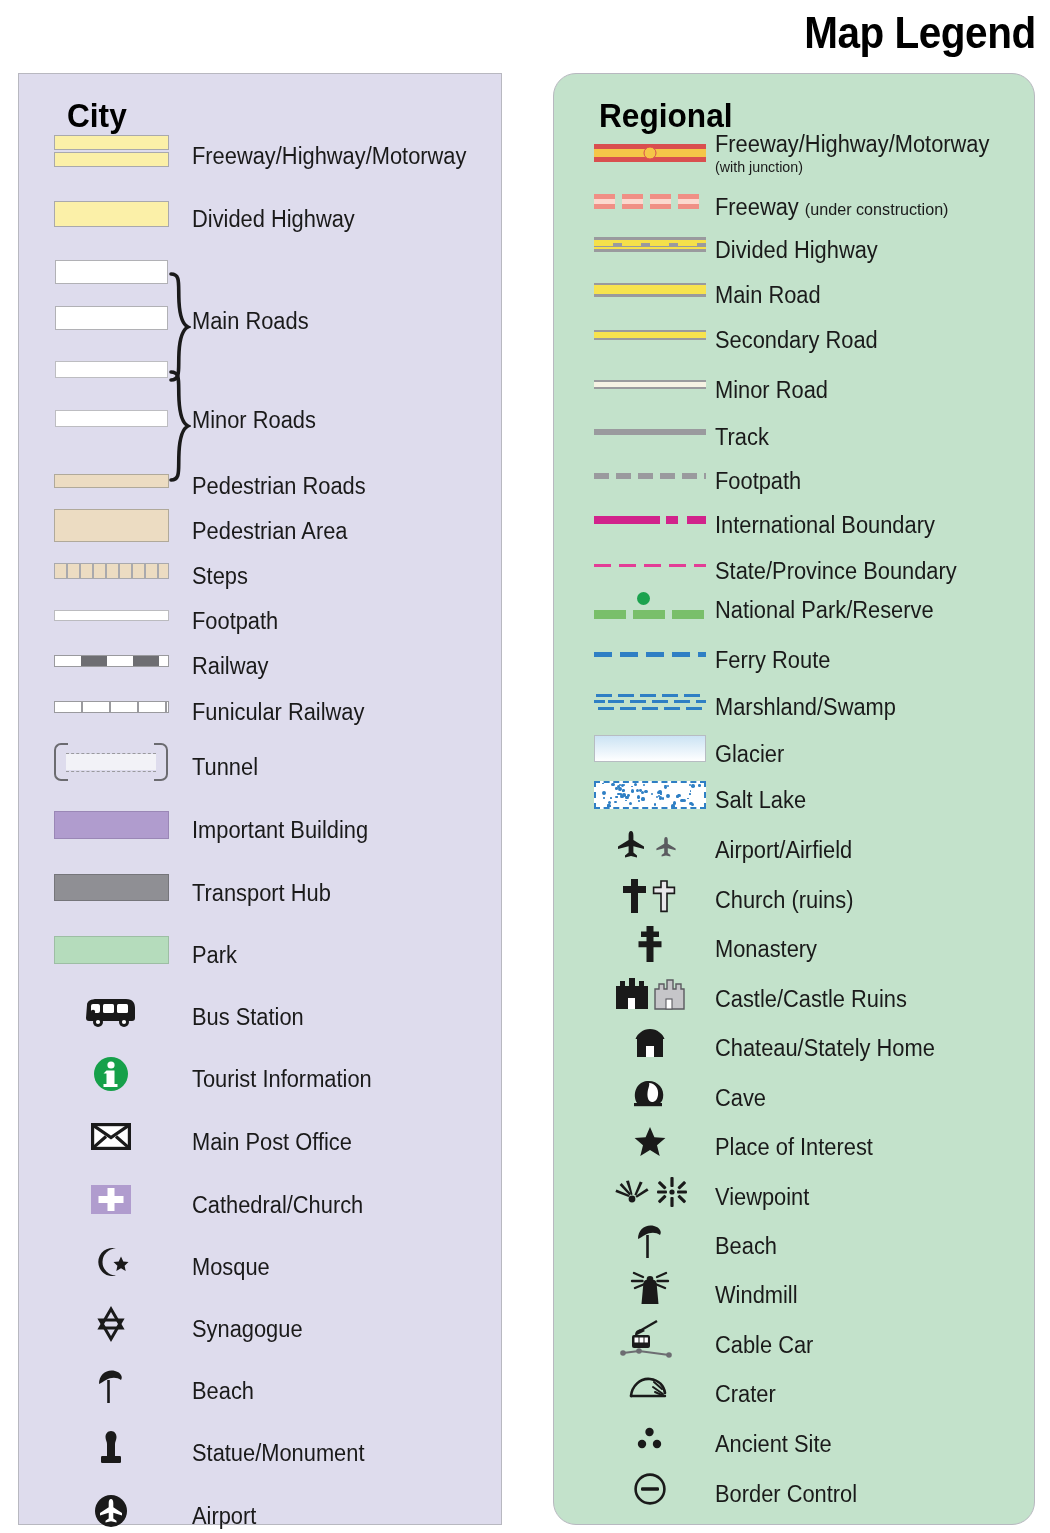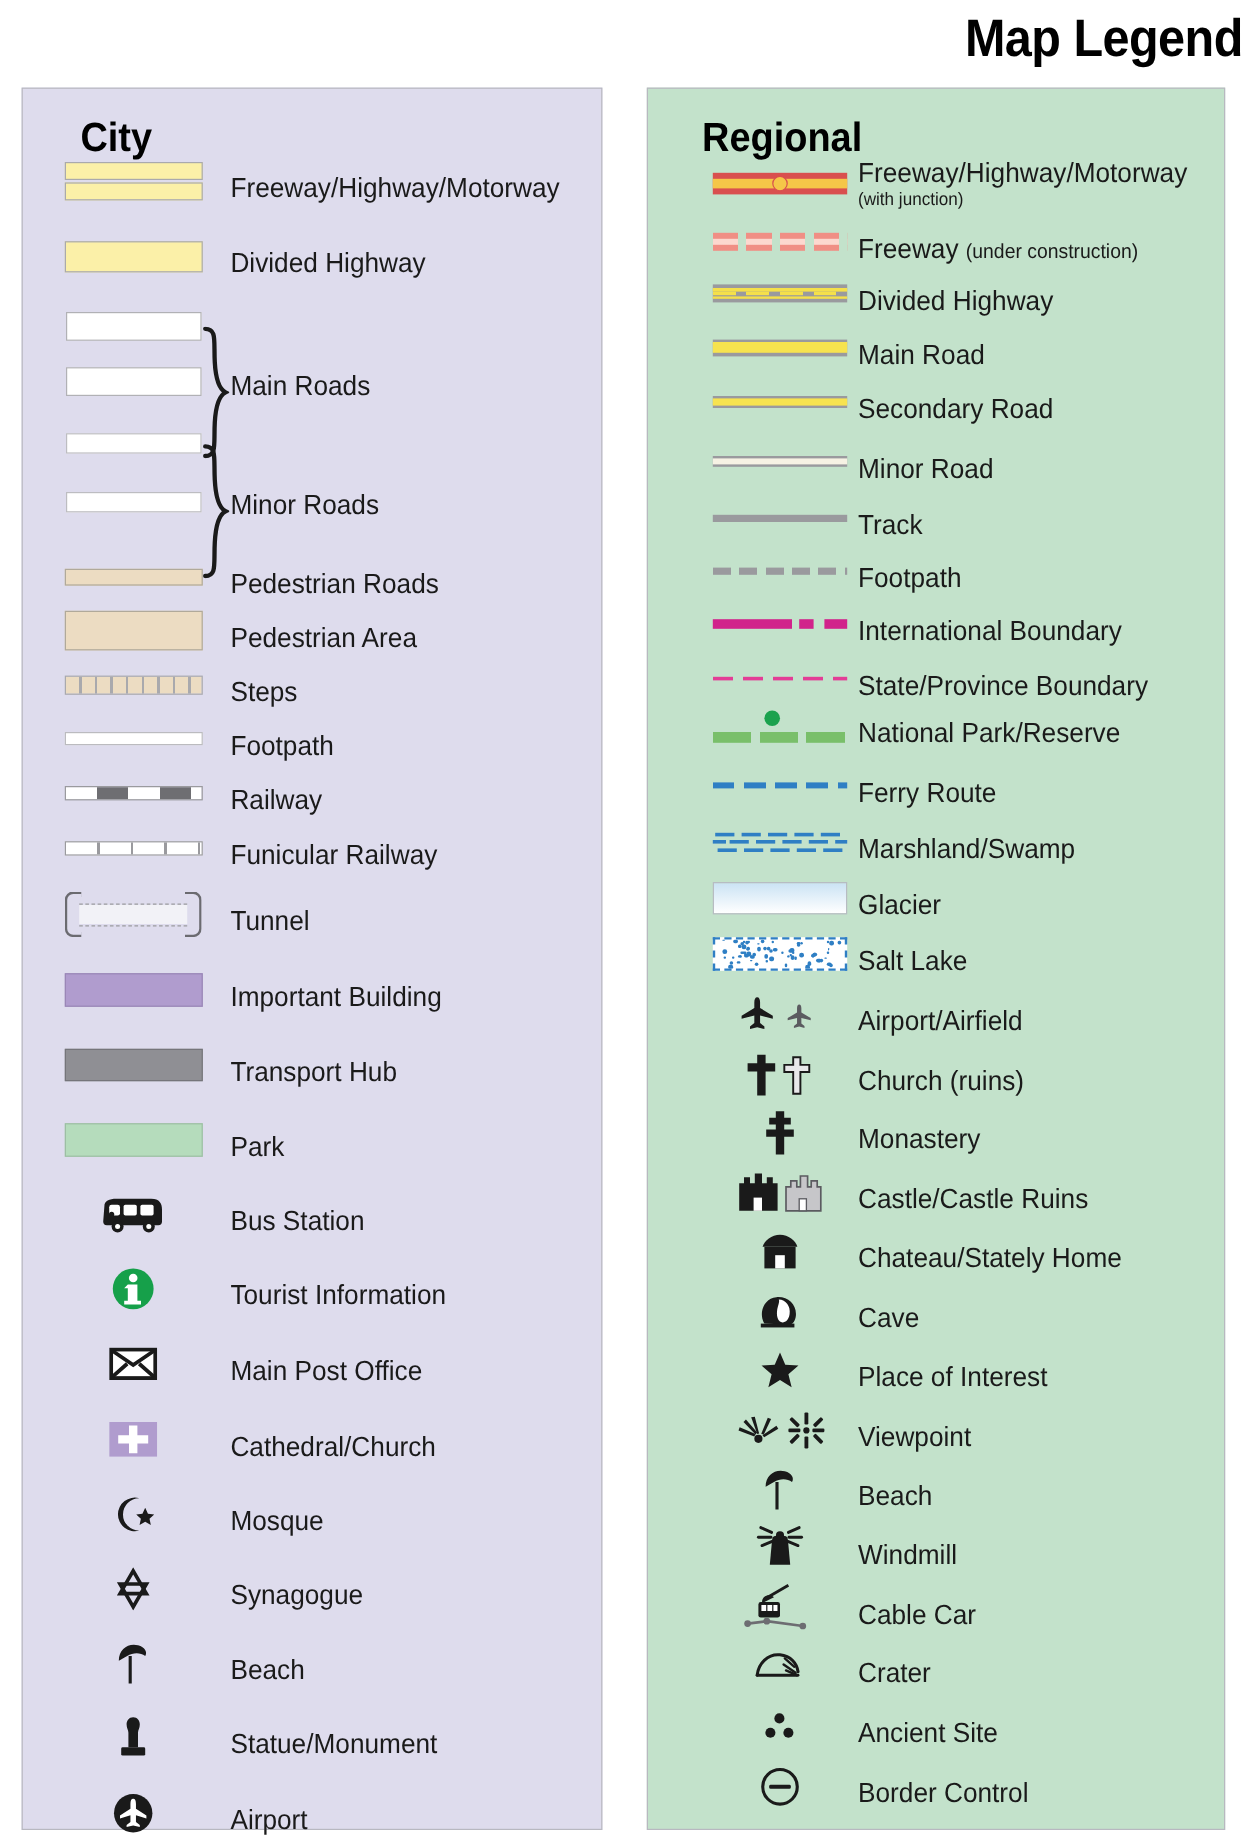--- a/index.html
+++ b/index.html
@@ -26,22 +26,23 @@
     position:absolute;
     top:73px;
     border:1px solid #b8b8c0;
     box-sizing:border-box;
   }
   .panel-city{
     left:18px; width:484px; height:1452px;
     background:#dedced;
   }
   .panel-regional{
-    left:539px; width:482px; height:1452px;
+    left:553px; width:482px; height:1452px;
     background:#c3e2cb;
+    border-radius:23px;
   }
   .panel-heading{
     position:absolute;
     top:22px;
     font-size:34px;
     font-weight:bold;
     color:#000;
     transform:scaleX(0.93);
     transform-origin:left center;
   }

